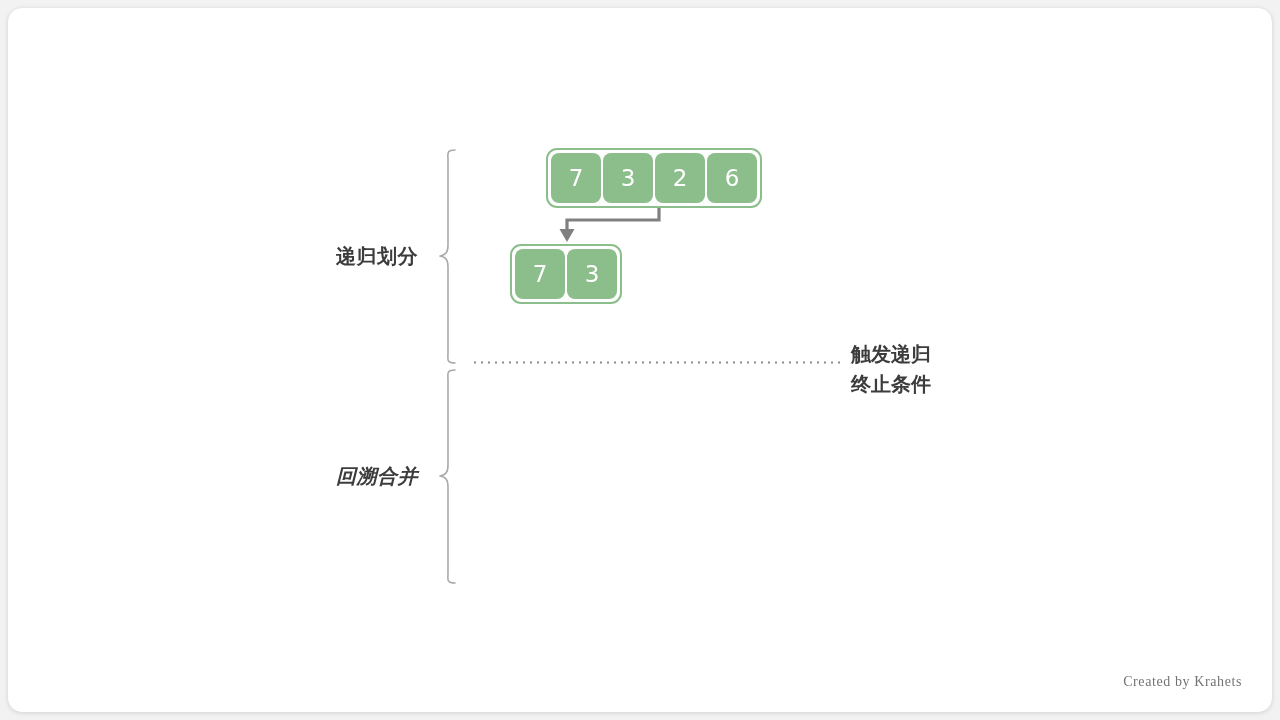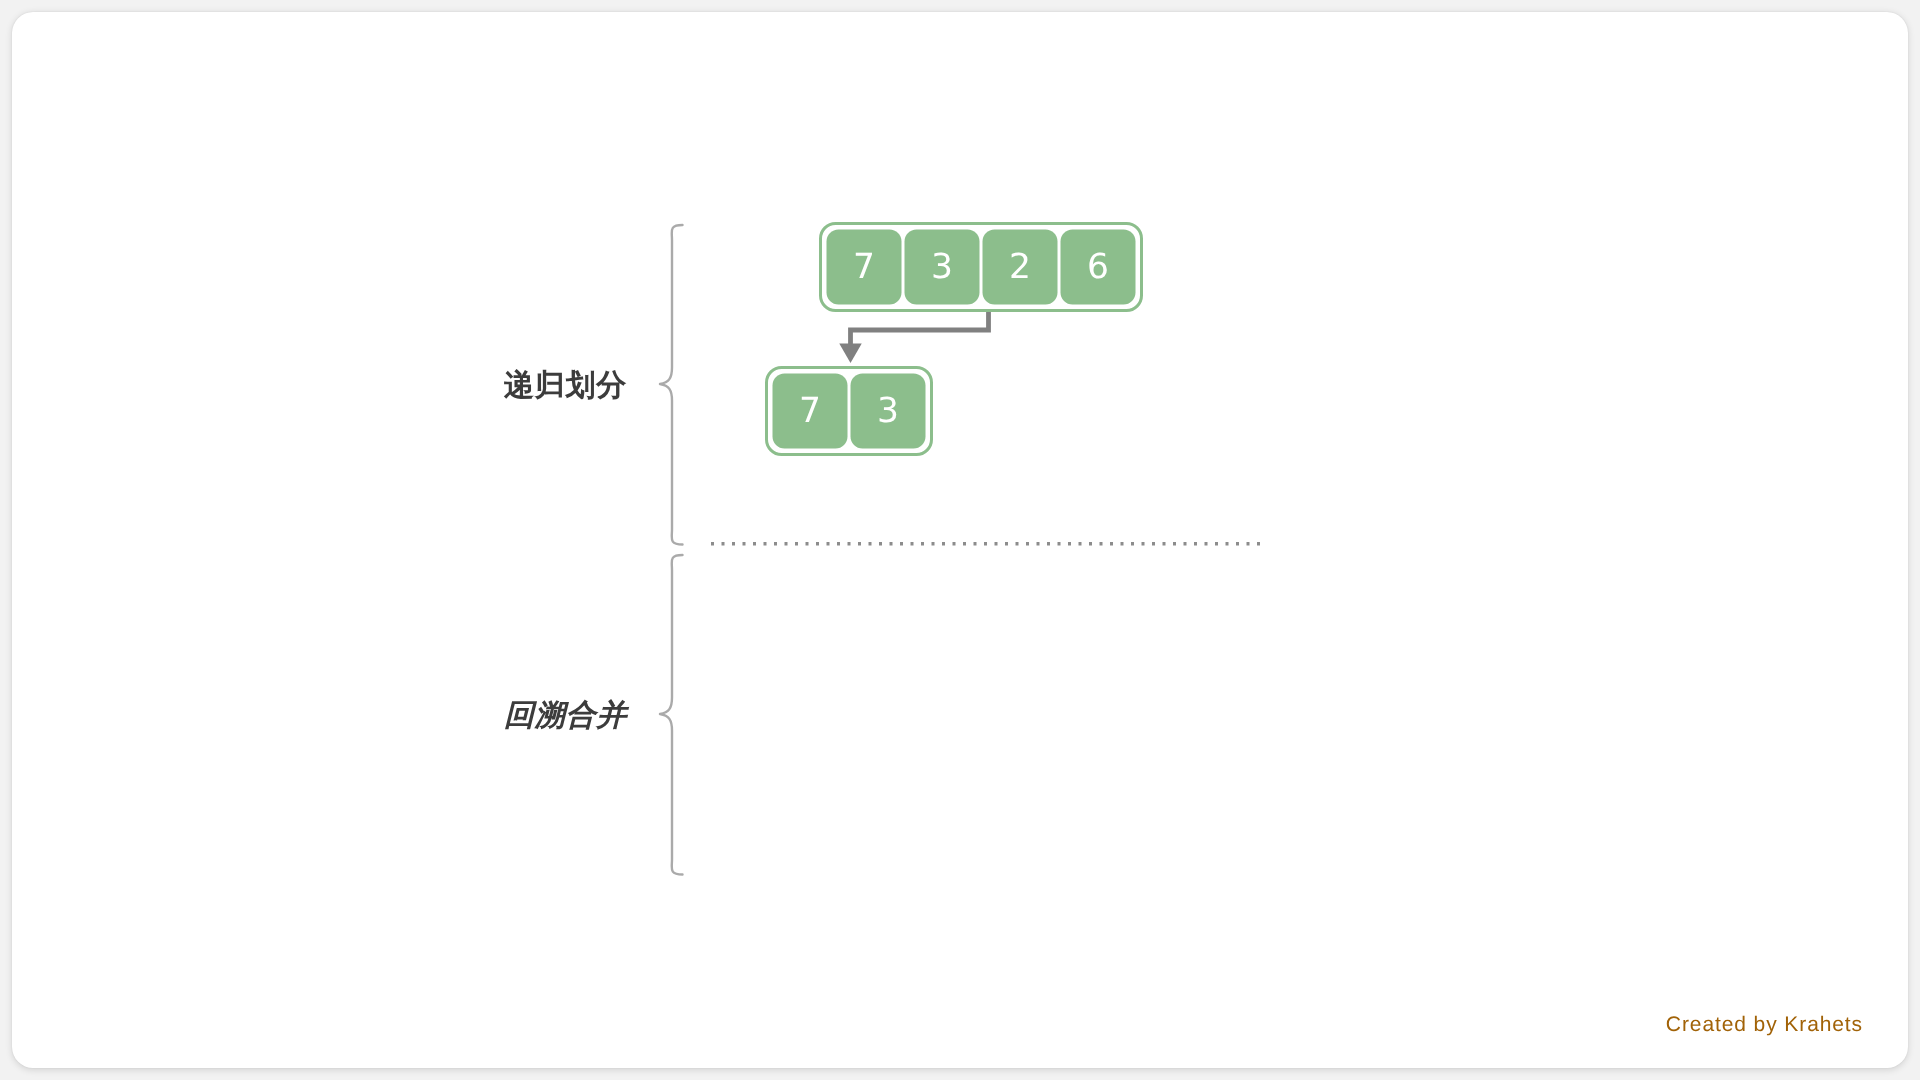--- a/index.html
+++ b/index.html
@@ -93,23 +93,23 @@
     font-family: "DejaVu Sans", "Liberation Sans", sans-serif;
     line-height: 30px;
     white-space: nowrap;
     user-select: none;
   }
 
   .watermark {
     position: absolute;
     right: 30px;
     bottom: 22px;
-    color: #a16207;
+    color: #737373;
     font-size: 14px;
-    font-family: Liberation Sans, sans-serif;
+    font-family: Liberation Serif, serif;
     letter-spacing: 0.6px;
     user-select: none;
     text-align: center;
   }
 </style>
 </head>
 <body>
 
 <div id="canvas">
   <div class="card">
@@ -147,17 +147,21 @@
 
     <div class="array" id="array-sub">
       <div class="cell">7</div>
       <div class="cell">3</div>
     </div>
 
     <div class="label" id="label-divide">递归划分</div>
 
     <div class="label" id="label-merge">回溯合并</div>
 
+    <div id="label-terminate">
+      <div>触发递归</div>
+      <div>终止条件</div>
+    </div>
 
     <div class="watermark">Created by Krahets</div>
 
   </div>
 </div>
 
 </body></html>

